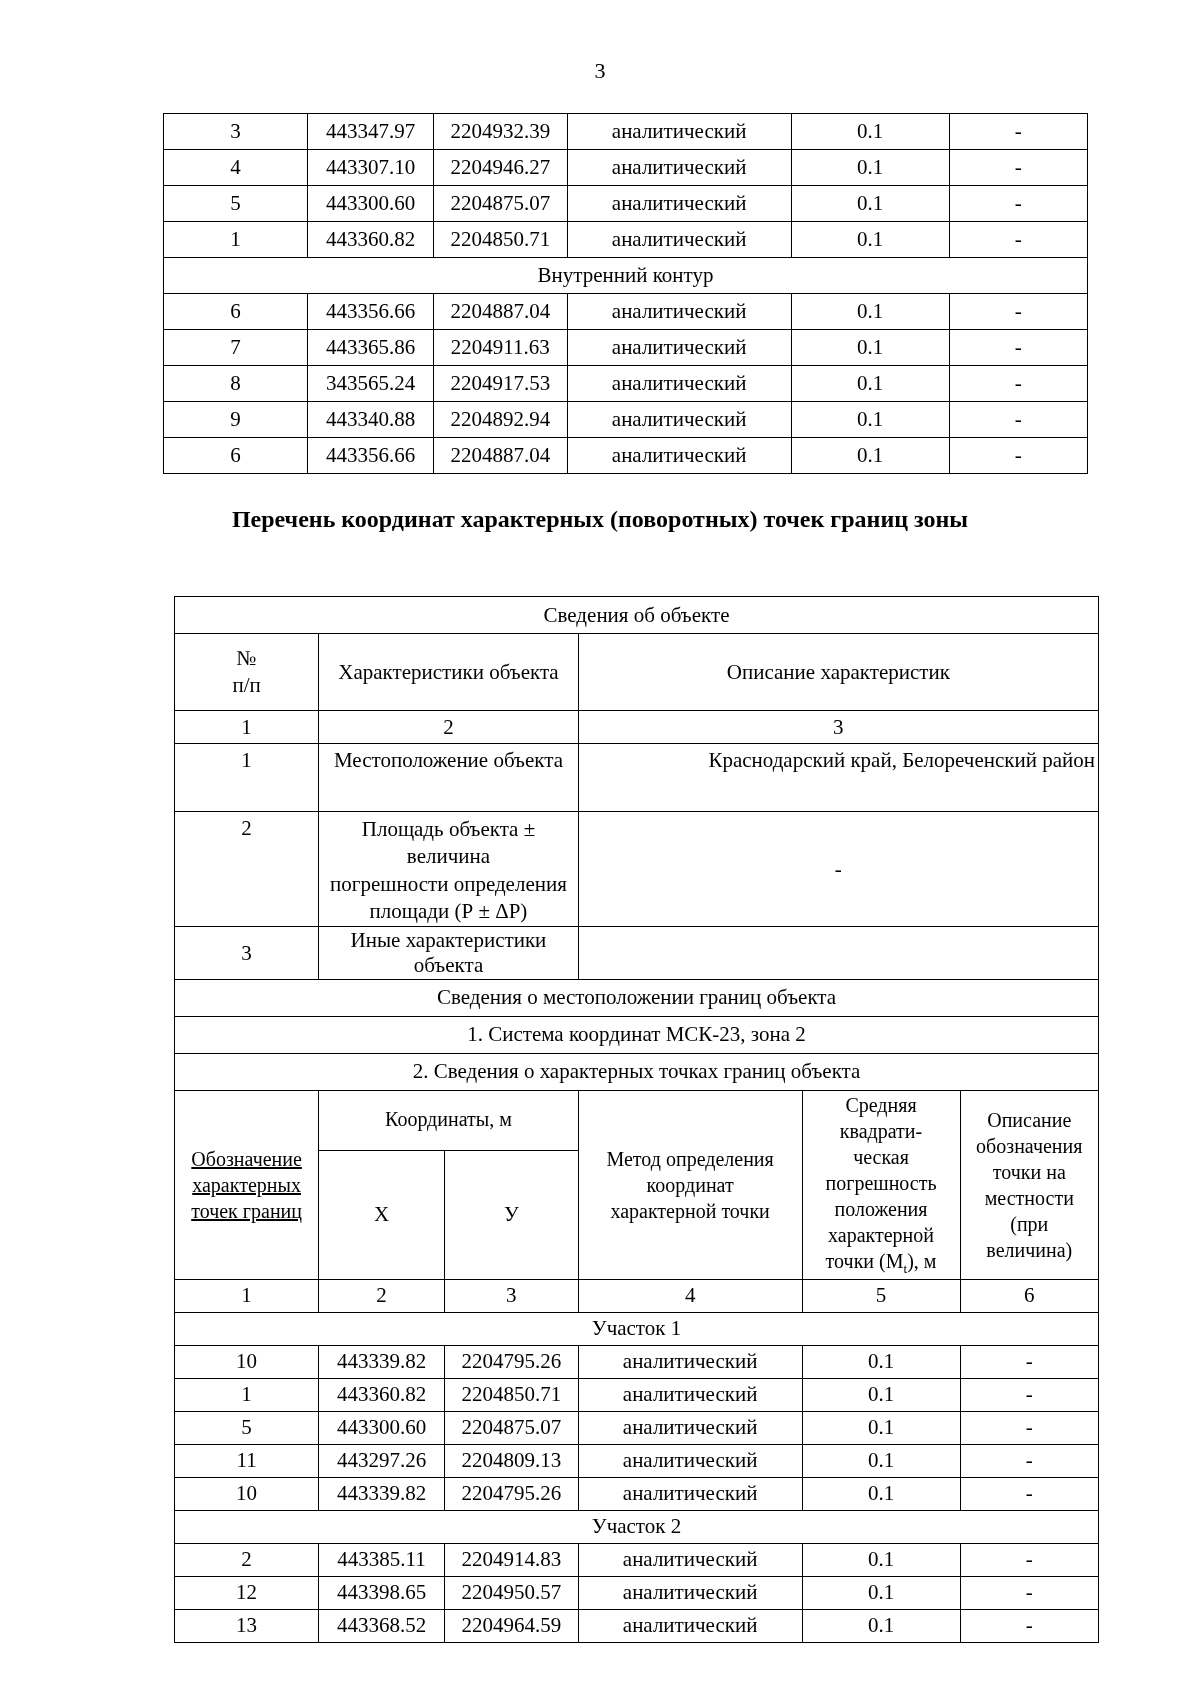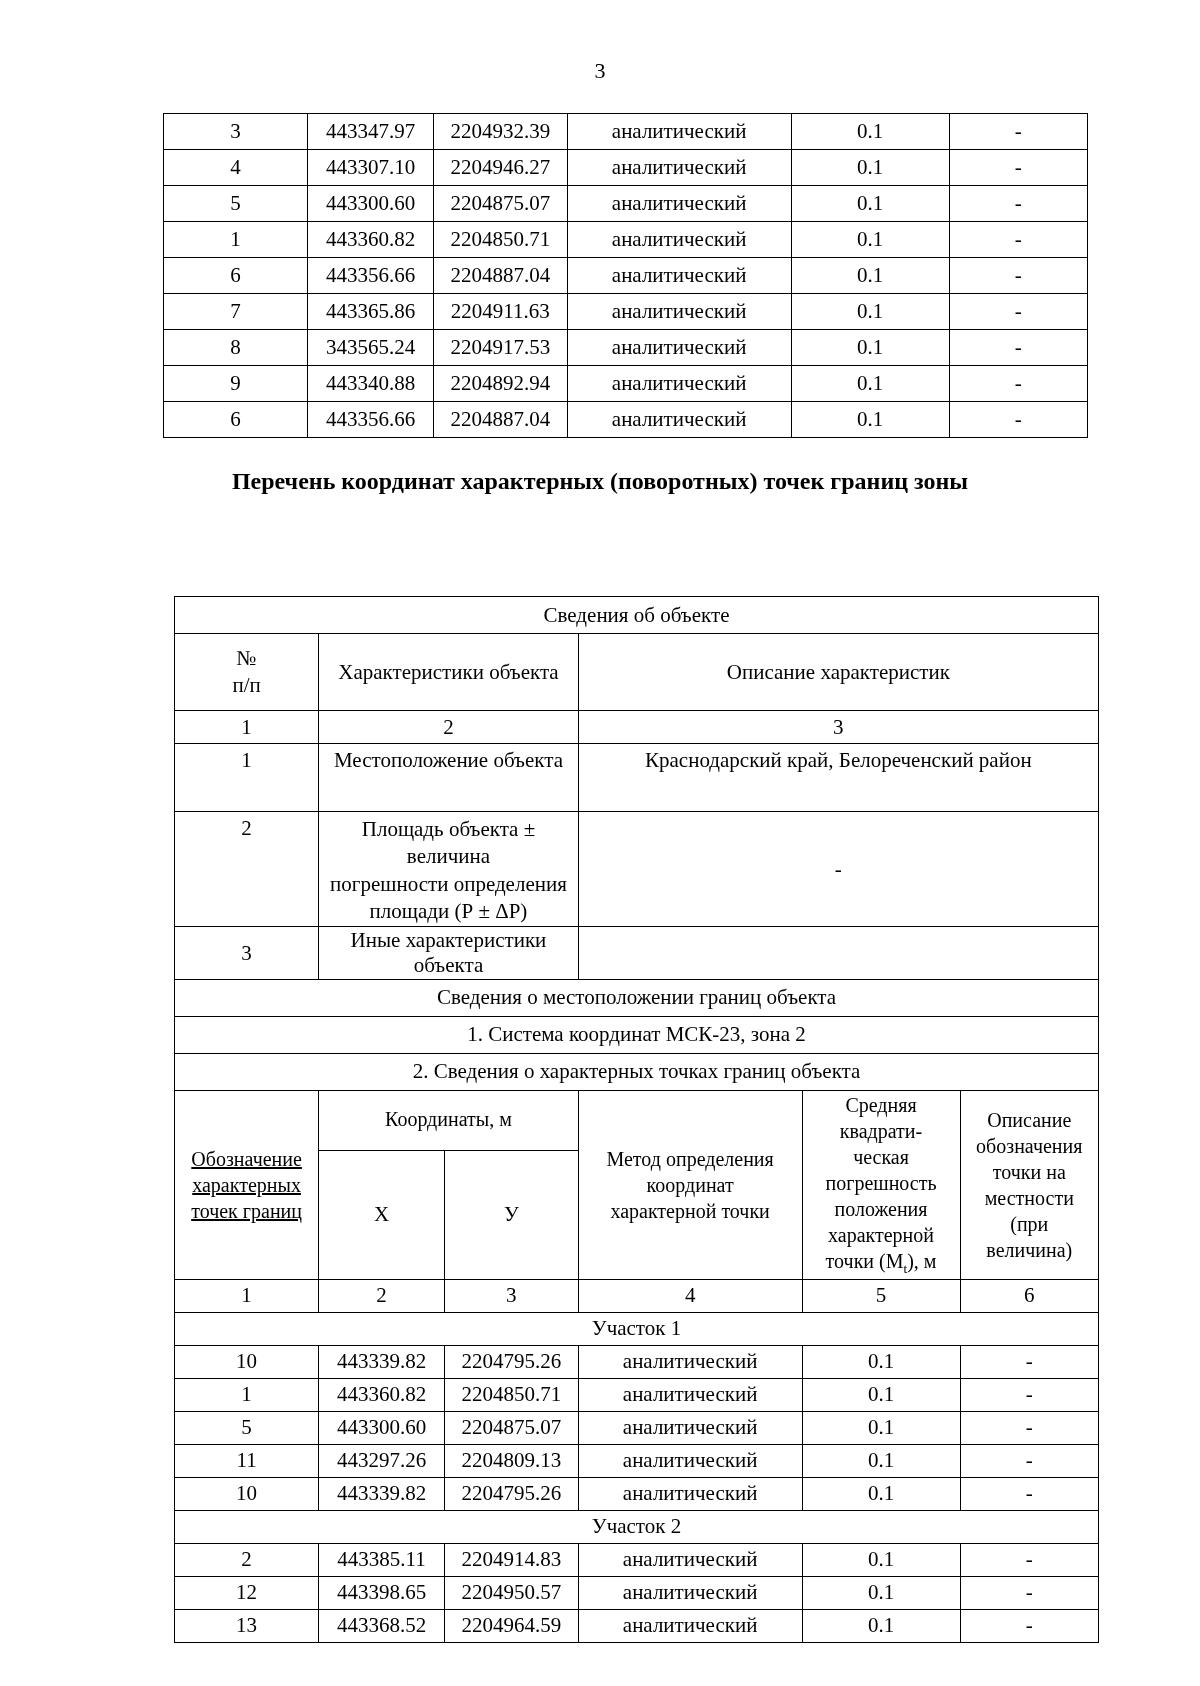--- a/index.html
+++ b/index.html
@@ -52,21 +52,21 @@
     position: absolute;
     top: 113px;
     left: 163px;
     width: 925px;
   }
   .table-top td { height: 33px; }
 
   
   .heading {
     position: absolute;
-    top: 466px;
+    top: 504px;
     left: 150px;
     width: 900px;
     text-align: center;
     font-weight: bold;
     font-size: 24px;
     line-height: 1.33;
     font-family: "Liberation Serif", "DejaVu Serif", serif;
   }
 
   
@@ -133,20 +133,23 @@
       </tr>
       <tr>
         <td>1</td>
         <td>443360.82</td>
         <td>2204850.71</td>
         <td>аналитический</td>
         <td>0.1</td>
         <td>-</td>
       </tr>
       <tr>
+        <td colspan="6">Внутренний контур</td>
+      </tr>
+      <tr>
         <td>6</td>
         <td>443356.66</td>
         <td>2204887.04</td>
         <td>аналитический</td>
         <td>0.1</td>
         <td>-</td>
       </tr>
       <tr>
         <td>7</td>
         <td>443365.86</td>
@@ -212,21 +215,21 @@
 
       <tr>
         <td>1</td>
         <td colspan="2">2</td>
         <td colspan="3">3</td>
       </tr>
 
       <tr>
         <td style="height:62px; vertical-align:top; padding-top:4px;">1</td>
         <td colspan="2" style="vertical-align:top; padding-top:4px;">Местоположение объекта</td>
-        <td colspan="3" style="vertical-align:top; padding-top:4px;">Краснодарский край, Белореченский район</td>
+        <td colspan="3" style="vertical-align:top; padding-top:4px;text-align:right;">Краснодарский край, Белореченский район</td>
       </tr>
 
       <tr>
         <td style="height:92px; vertical-align:top; padding-top:4px;">2</td>
         <td colspan="2" class="cell-multiline" style="vertical-align:top; padding-top:4px;">
           <span>Площадь объекта ± величина</span><br>
           <span>погрешности определения</span><br>
           <span>площади (Р ± ΔР)</span>
         </td>
         <td colspan="3">-</td>

